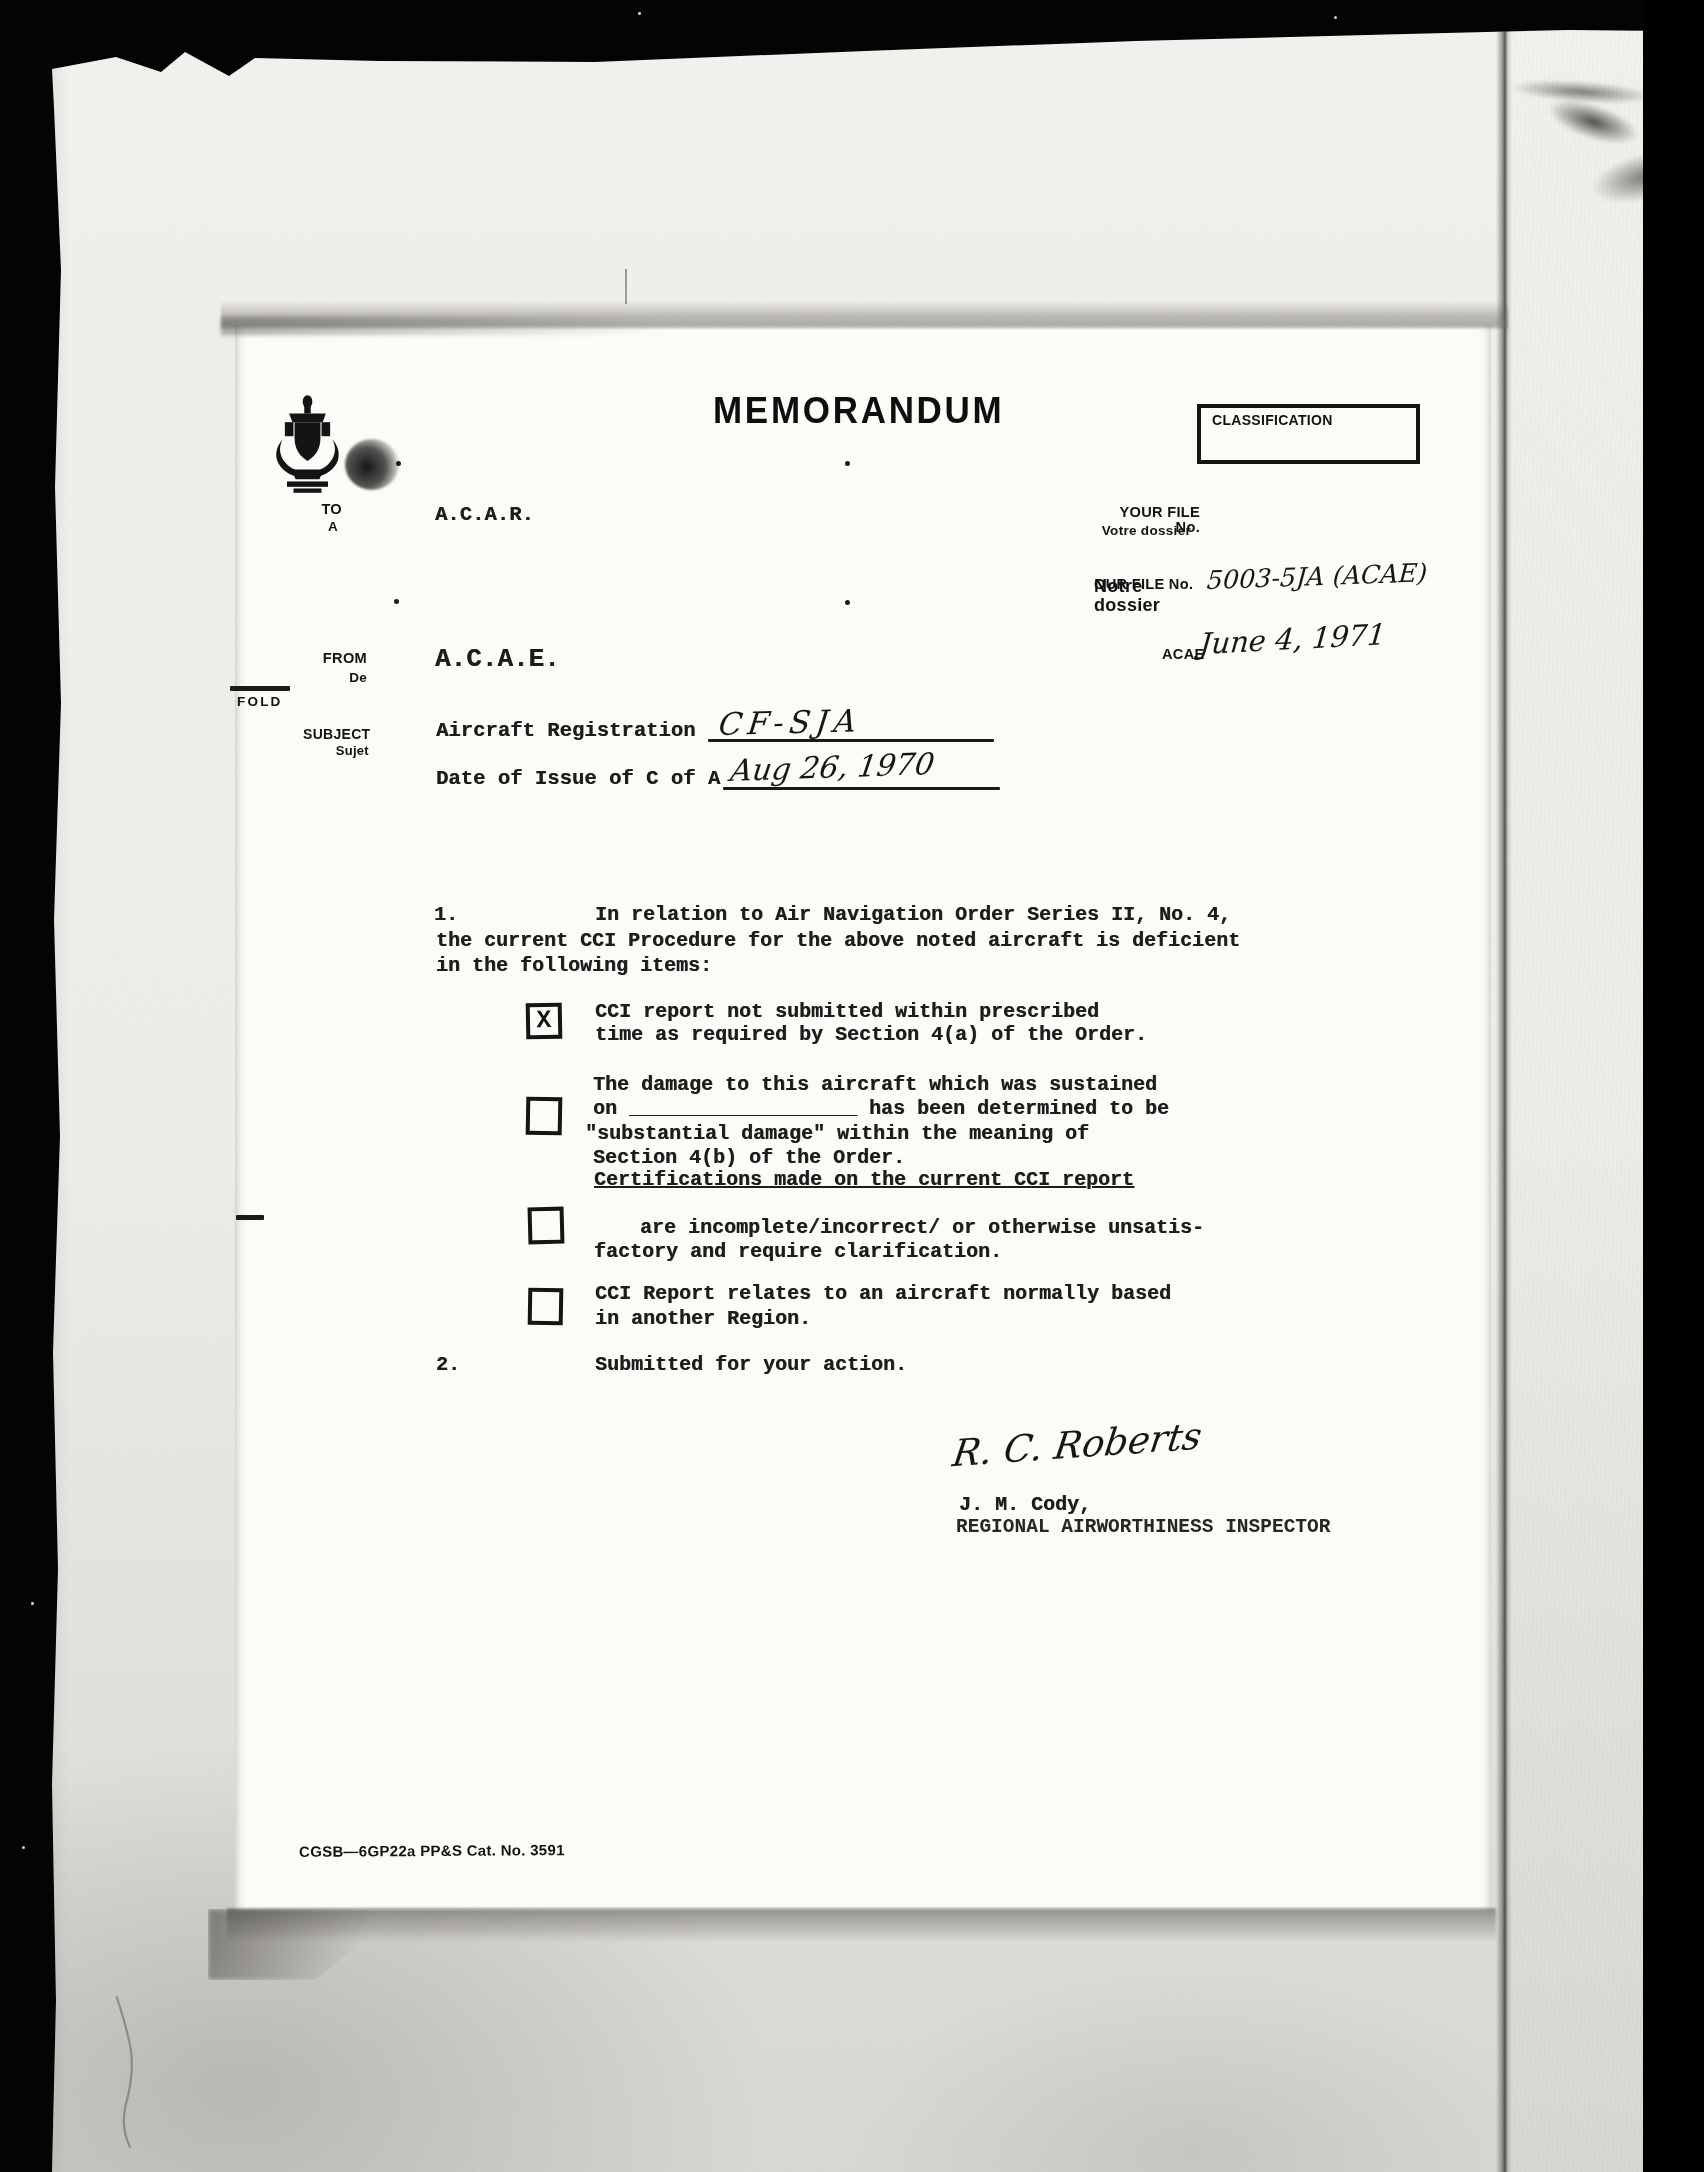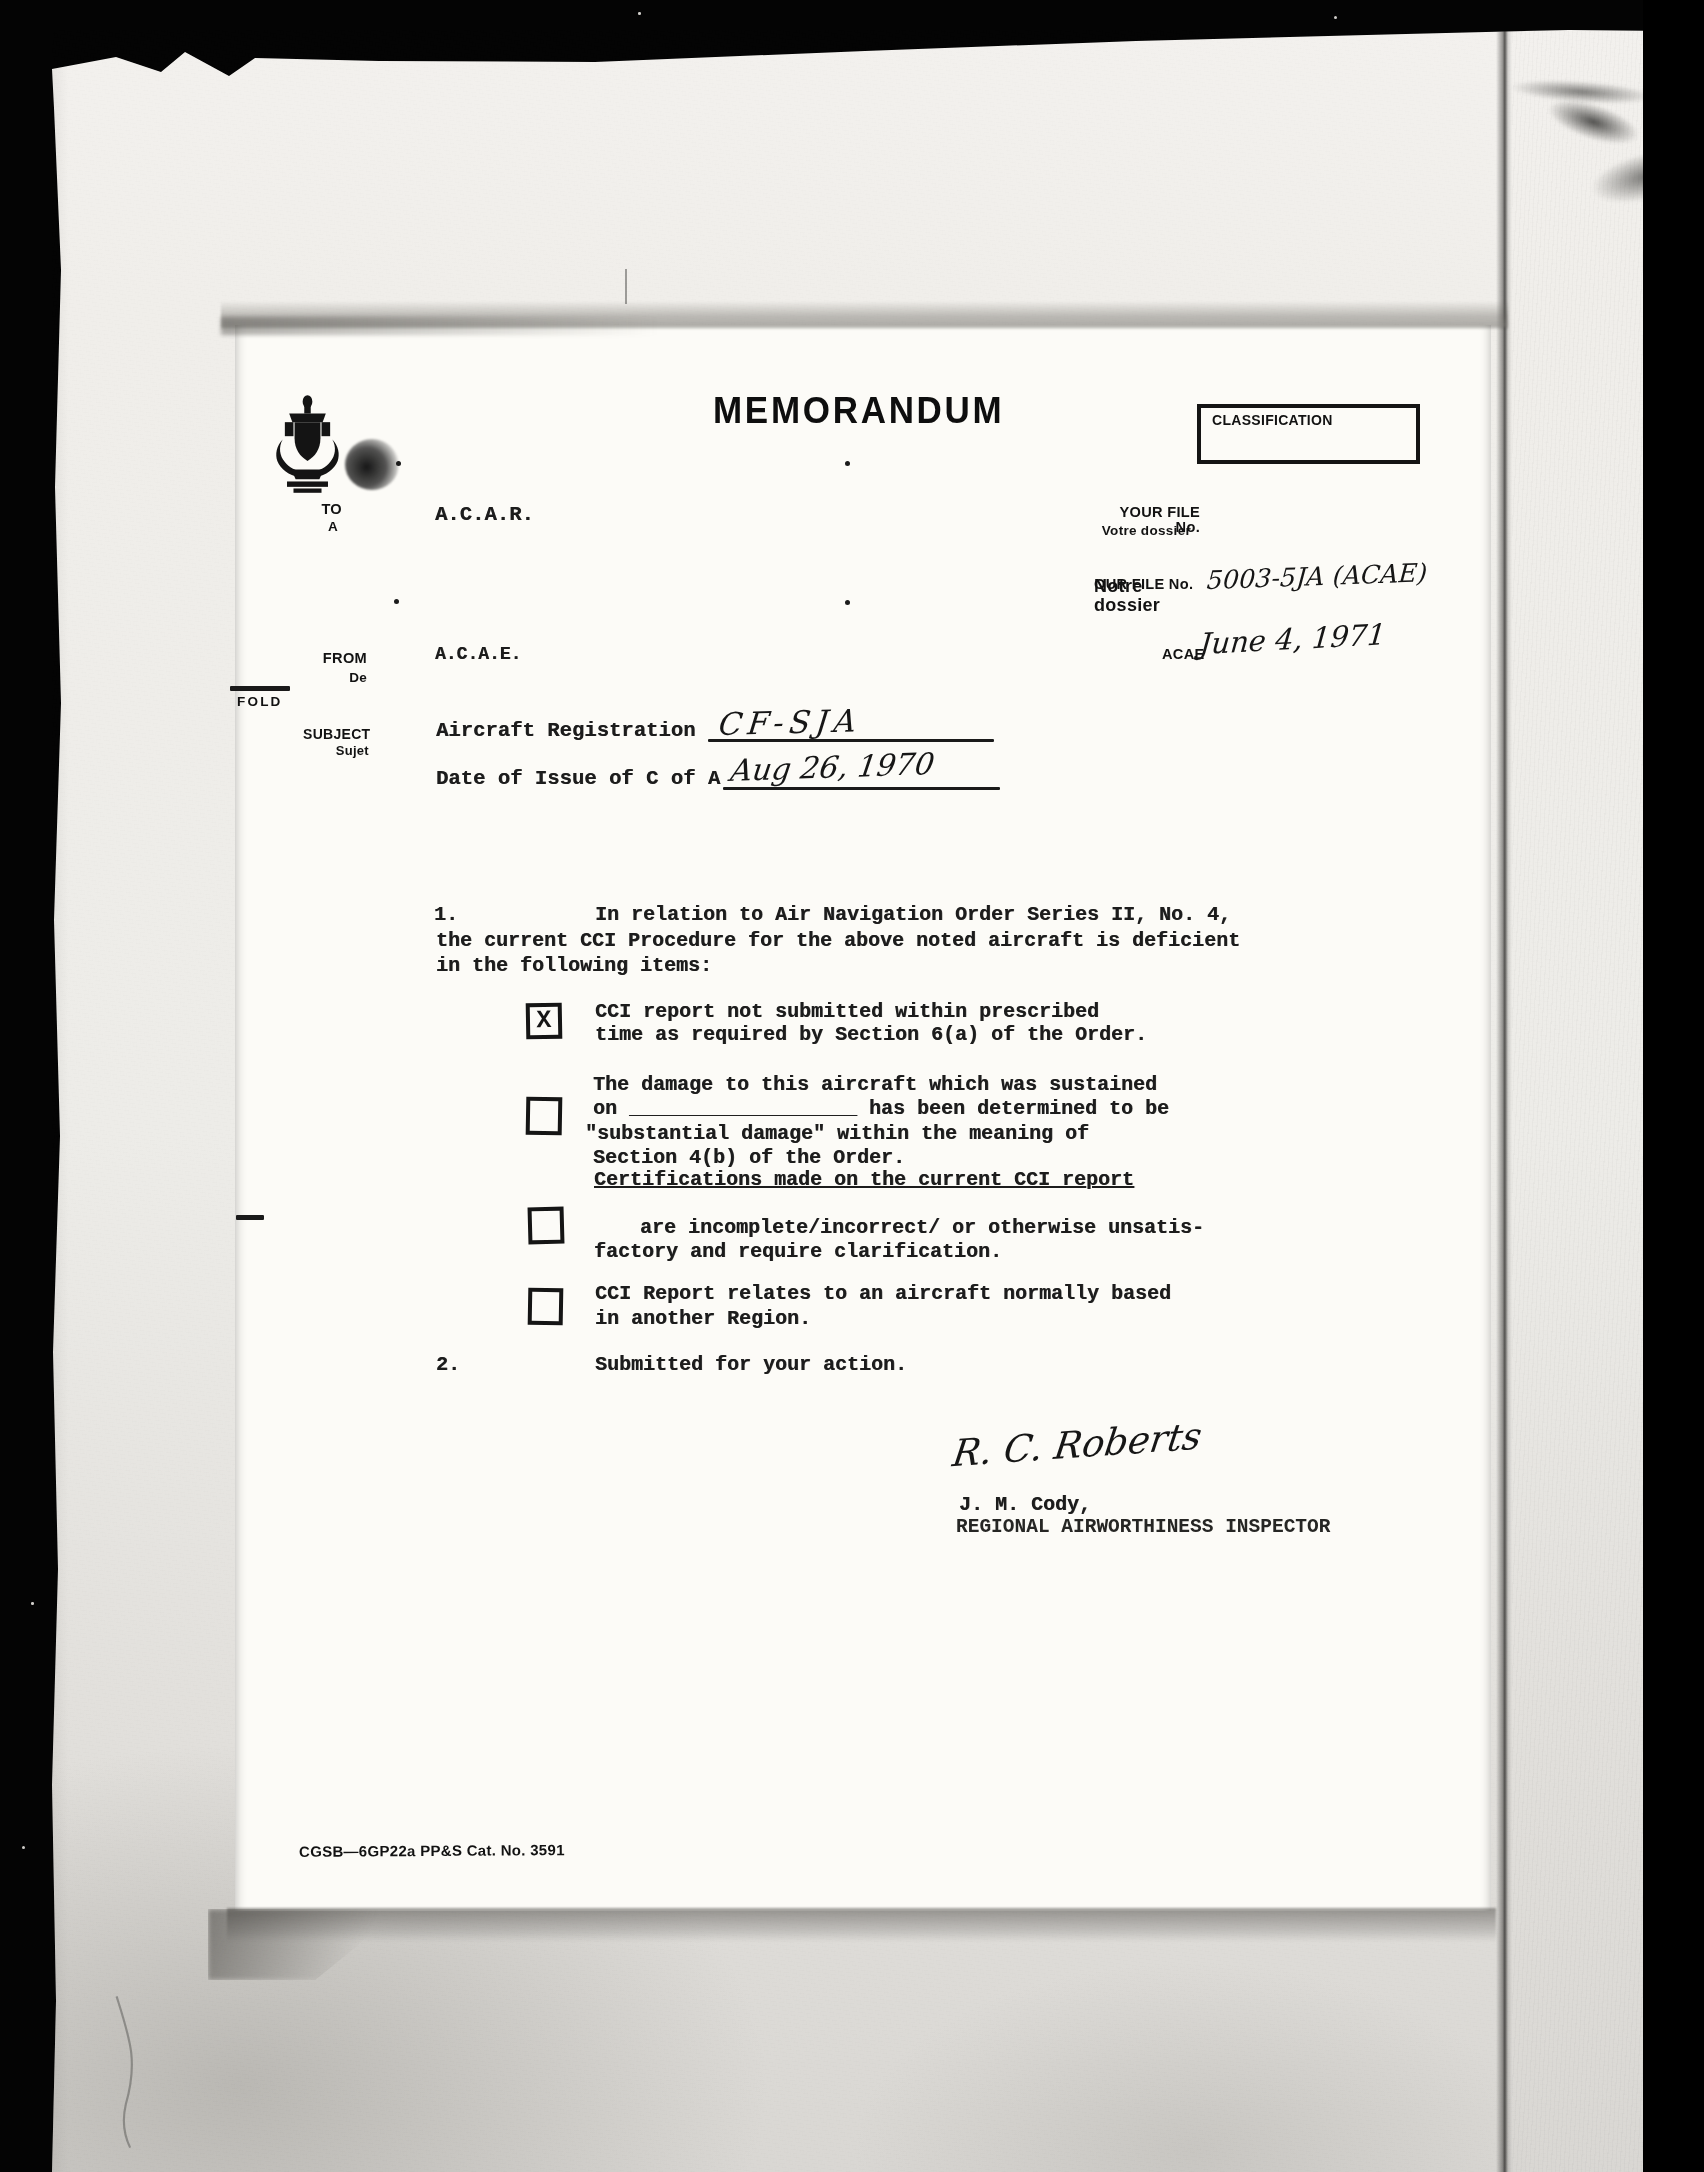--- a/index.html
+++ b/index.html
@@ -119,21 +119,21 @@
 
   <div class="abs lbl" style="left:1094px;top:505px;width:106px;text-align:right;font-size:14.6px;">YOUR FILE No.</div>
   <div class="abs lbl" style="left:1094px;top:524px;width:97px;text-align:right;font-size:13.5px;">Votre dossier</div>
 
   <div class="abs lbl" style="left:1094px;top:577px;width:106px;text-align:left;font-size:14.6px;">OUR FILE No.</div>
   <div class="abs lbl" style="left:1094px;top:577px;width:97px;text-align:left;font-size:18px;">Notre dossier</div>
   <div class="abs hand" style="left:1207px;top:565px;font-size:25.4px;transform:rotate(-2deg) skewX(-6deg);">5003-5JA (ACAE)</div>
 
   <div class="abs lbl" style="left:303px;top:651px;width:64px;text-align:right;font-size:14.6px;">FROM</div>
   <div class="abs lbl" style="left:303px;top:671px;width:64px;text-align:right;font-size:13.5px;">De</div>
-  <div class="abs mono" style="left:435px;top:644px;font-size:18px;">A.C.A.E.</div>
+  <div class="abs mono" style="left:435px;top:644px;font-size:26px;">A.C.A.E.</div>
 
   <div class="abs lbl" style="left:1162px;top:647px;font-size:14.6px;">ACAE</div>
   <div class="abs hand" style="left:1200px;top:627px;font-size:29px;transform:rotate(-3deg) skewX(-8deg);">June 4, 1971</div>
 
   <div class="abs rule" style="left:230px;top:686px;width:60px;height:4.9px;"></div>
   <div class="abs lbl" style="left:237px;top:695px;font-size:13.5px;letter-spacing:2.2px;">FOLD</div>
 
   <div class="abs lbl" style="left:303px;top:727px;width:67px;text-align:right;font-size:14px;">SUBJECT</div>
   <div class="abs lbl" style="left:303px;top:744px;width:66px;text-align:right;font-size:13px;">Sujet</div>
 
@@ -147,21 +147,21 @@
 
   <div class="abs mono" style="left:434px;top:903px;font-size:20px;">1.</div>
   <div class="abs mono" style="left:595px;top:903px;font-size:20px;">In relation to Air Navigation Order Series II, No. 4,</div>
   <div class="abs mono" style="left:436px;top:929px;font-size:20px;">the current CCI Procedure for the above noted aircraft is deficient</div>
   <div class="abs mono" style="left:436px;top:954px;font-size:20px;">in the following items:</div>
 
   <div class="abs cbox" style="left:526px;top:1003px;width:28px;height:28px;transform:rotate(-1deg);">
     <span class="mark" style="font-size:25px;line-height:28px;">X</span>
   </div>
   <div class="abs mono" style="left:595px;top:1000px;font-size:20px;">CCI report not submitted within prescribed</div>
-  <div class="abs mono" style="left:595px;top:1023px;font-size:20px;">time as required by Section 6(a) of the Order.</div>
+  <div class="abs mono" style="left:595px;top:1023px;font-size:20px;">time as required by Section 4(a) of the Order.</div>
 
   <div class="abs cbox" style="left:526px;top:1097px;width:28px;height:30px;transform:rotate(1deg);"></div>
   <div class="abs mono" style="left:593px;top:1073px;font-size:20px;">The damage to this aircraft which was sustained</div>
   <div class="abs mono" style="left:593px;top:1097px;font-size:20px;">on ___________________ has been determined to be</div>
   <div class="abs mono" style="left:585px;top:1122px;font-size:20px;">"substantial damage" within the meaning of</div>
   <div class="abs mono" style="left:593px;top:1146px;font-size:20px;">Section 4(b) of the Order.</div>
 
   <div class="abs cbox" style="left:528px;top:1207px;width:28px;height:29px;transform:rotate(-1.5deg);"></div>
   <div class="abs mono" style="left:594px;top:1168px;font-size:20px;text-decoration:underline;">Certifications made on the current CCI report</div>
   <div class="abs mono" style="left:594px;top:1216px;font-size:20px;margin-left:46px;">are incomplete/incorrect/ or otherwise unsatis-</div>

